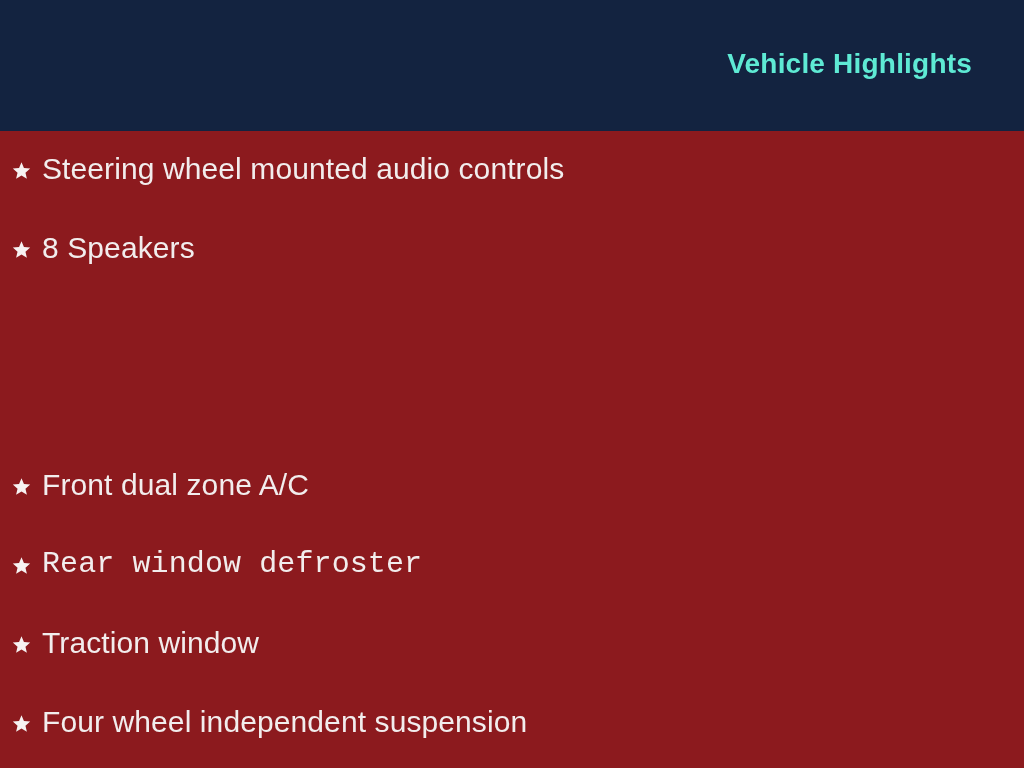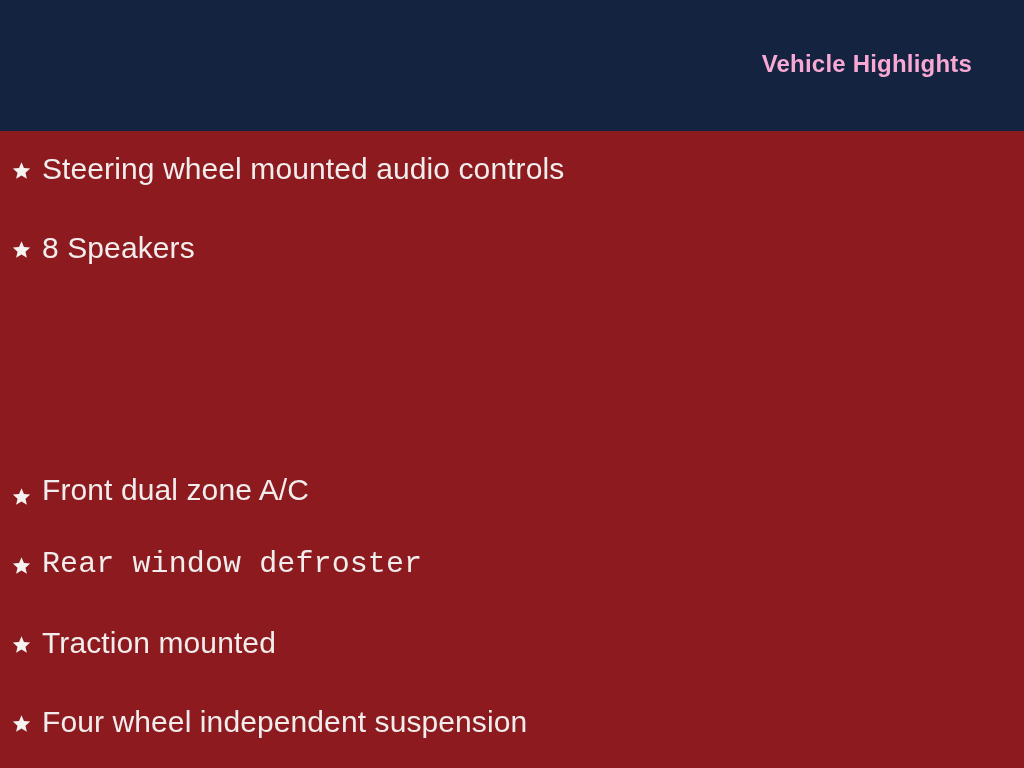--- a/index.html
+++ b/index.html
@@ -29,22 +29,22 @@
     width: 1024px;
     height: 131px;
     background: #132340;
     box-sizing: border-box;
     display: flex;
     align-items: center;
     justify-content: flex-end;
     padding-right: 52px;
   }
   #slide-title {
-    color: #f9a8d4;
-    font-size: 24px;
+    color: #5eead4;
+    font-size: 28px;
     font-weight: bold;
     letter-spacing: 0.2px;
     line-height: 1;
     white-space: nowrap;
     position: relative;
     top: -2px;
   }
   
   #features-list {
     position: absolute;
@@ -107,21 +107,21 @@
       <span class="feature-label">Steering wheel mounted audio controls</span>
     </li>
     <li class="feature-item" style="top: 98px;">
       <span class="bullet-star">
         <svg viewBox="0 0 24 24" aria-hidden="true">
             <polygon fill="#f7f2f2" points="12,1.6 15.09,8.9 23,9.55 17,14.78 18.82,22.4 12,18.3 5.18,22.4 7,14.78 1,9.55 8.91,8.9"></polygon>
           </svg>
       </span>
       <span class="feature-label">8 Speakers</span>
     </li>
-    <li class="feature-item" style="top: 335px; align-items: flex-end;">
+    <li class="feature-item" style="top: 335px;">
       <span class="bullet-star">
         <svg viewBox="0 0 24 24" aria-hidden="true">
             <polygon fill="#f7f2f2" points="12,1.6 15.09,8.9 23,9.55 17,14.78 18.82,22.4 12,18.3 5.18,22.4 7,14.78 1,9.55 8.91,8.9"></polygon>
           </svg>
       </span>
       <span class="feature-label">Front dual zone A/C</span>
     </li>
     <li class="feature-item" style="top: 414px; font-family: Liberation Mono, monospace;">
       <span class="bullet-star">
         <svg viewBox="0 0 24 24" aria-hidden="true">
@@ -129,21 +129,21 @@
           </svg>
       </span>
       <span class="feature-label">Rear window defroster</span>
     </li>
     <li class="feature-item" style="top: 493px;">
       <span class="bullet-star">
         <svg viewBox="0 0 24 24" aria-hidden="true">
             <polygon fill="#f7f2f2" points="12,1.6 15.09,8.9 23,9.55 17,14.78 18.82,22.4 12,18.3 5.18,22.4 7,14.78 1,9.55 8.91,8.9"></polygon>
           </svg>
       </span>
-      <span class="feature-label">Traction mounted</span>
+      <span class="feature-label">Traction window</span>
     </li>
     <li class="feature-item" style="top: 572px; text-align: center;">
       <span class="bullet-star">
         <svg viewBox="0 0 24 24" aria-hidden="true">
             <polygon fill="#f7f2f2" points="12,1.6 15.09,8.9 23,9.55 17,14.78 18.82,22.4 12,18.3 5.18,22.4 7,14.78 1,9.55 8.91,8.9"></polygon>
           </svg>
       </span>
       <span class="feature-label">Four wheel independent suspension</span>
     </li>
   </ul>

